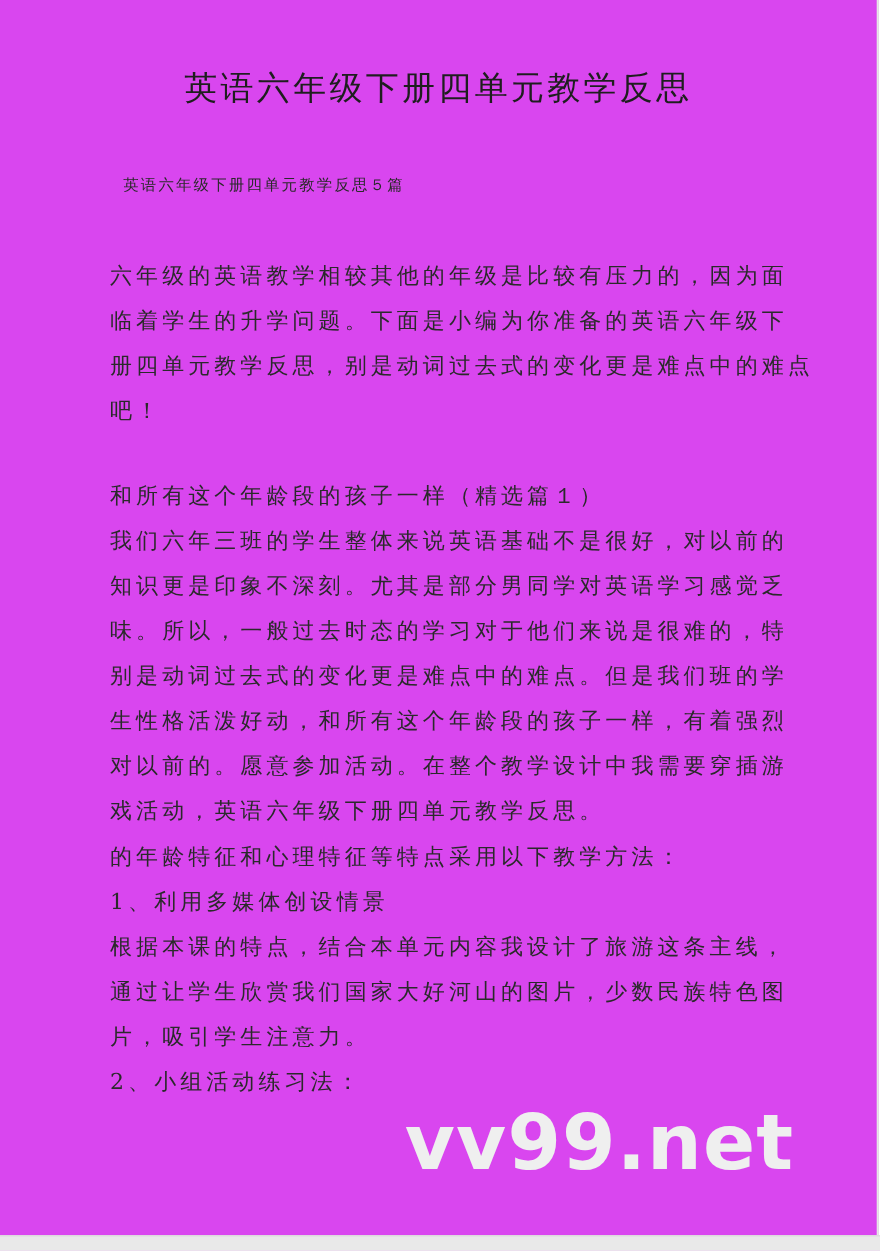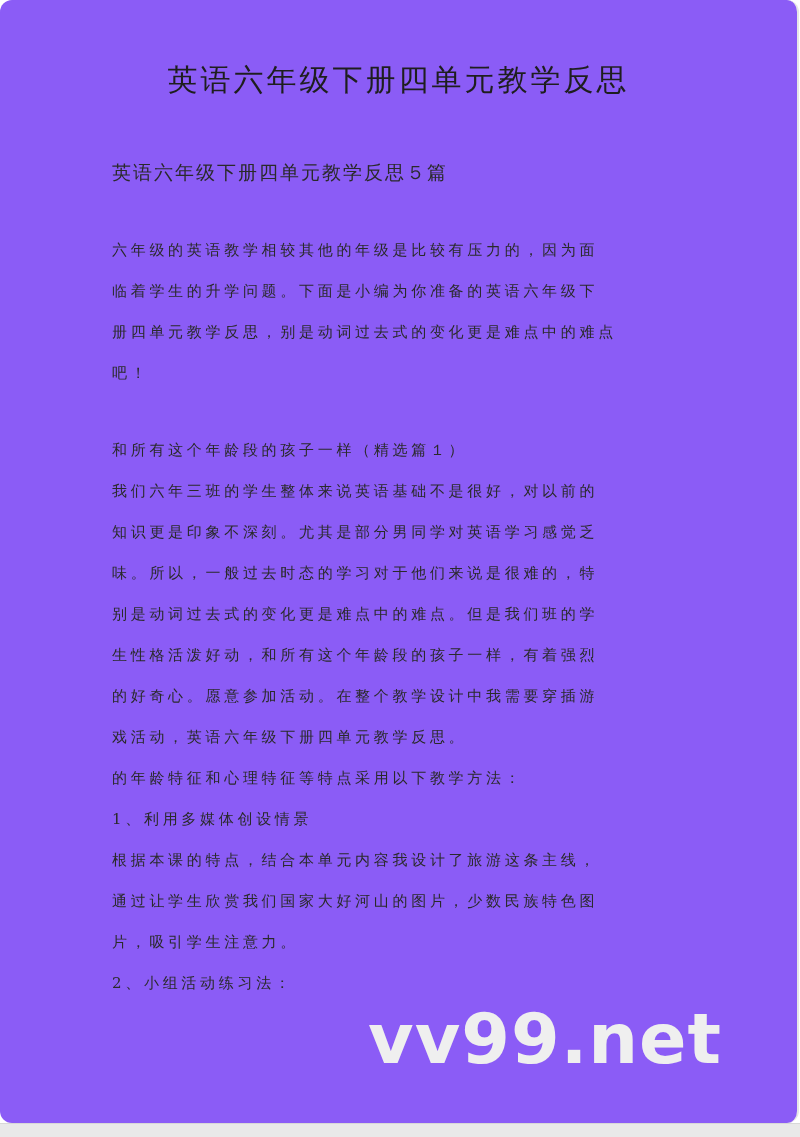--- a/index.html
+++ b/index.html
@@ -4,38 +4,38 @@
   <style>
     html, body { margin:0; padding:0; }
     body {
       width:800px; height:1137px; overflow:hidden; position:relative;
       background:#ffffff;
       font-family: "DejaVu Serif", "Liberation Serif", serif;
       color:#2a2a2a;
     }
     .page {
       position:absolute; left:0; top:0; width:797px; height:1123px;
-      background:#8b5cf6; border-right:2px solid #e6e6e6;border-radius:12px;
+      background:#d946ef; border-right:2px solid #e6e6e6;
     }
     .bottom-strip {
       position:absolute; left:0; top:1123px; width:800px; height:14px;
       background:#e9e9e9; border-top:1px solid #d8d8d8;
     }
     .title {
       position:absolute; left:0; width:797px; top:60px;
       text-align:center; font-size:30px; letter-spacing:3px;
       color:#1e1e1e; font-weight:normal;
     }
     .subtitle {
       position:absolute; left:112px; top:160px;
-      font-size:19px; letter-spacing:2px; color:#2a2a2a;
+      font-size:14px; letter-spacing:2px; color:#2a2a2a;
     }
     .para {
-      position:absolute; left:112px; width:580px;
-      font-size:15px; line-height:41px; letter-spacing:3.7px;
+      position:absolute; left:100px; width:580px;
+      font-size:20px; line-height:41px; letter-spacing:3.7px;
       color:#2a2a2a; text-align:justify;
     }
     .para .line { display:block; white-space:nowrap; }
     .intro { top:230px; }
     .body { top:430px; }
     .watermark {
       position:absolute; left:368px; top:998px;
       font-family:"DejaVu Sans", "Liberation Sans", sans-serif;
       font-weight:bold; font-size:70px; letter-spacing:1px;
       color:#efefef; user-select:none;
@@ -55,21 +55,21 @@
     <span class="line">吧！</span>
   </div>
 
   <div class="para body">
     <span class="line">和所有这个年龄段的孩子一样（精选篇１）</span>
     <span class="line">我们六年三班的学生整体来说英语基础不是很好，对以前的</span>
     <span class="line">知识更是印象不深刻。尤其是部分男同学对英语学习感觉乏</span>
     <span class="line">味。所以，一般过去时态的学习对于他们来说是很难的，特</span>
     <span class="line">别是动词过去式的变化更是难点中的难点。但是我们班的学</span>
     <span class="line">生性格活泼好动，和所有这个年龄段的孩子一样，有着强烈</span>
-    <span class="line">的好奇心。愿意参加活动。在整个教学设计中我需要穿插游</span>
+    <span class="line">对以前的。愿意参加活动。在整个教学设计中我需要穿插游</span>
     <span class="line">戏活动，英语六年级下册四单元教学反思。</span>
     <span class="line">的年龄特征和心理特征等特点采用以下教学方法：</span>
     <span class="line">1、利用多媒体创设情景</span>
     <span class="line">根据本课的特点，结合本单元内容我设计了旅游这条主线，</span>
     <span class="line">通过让学生欣赏我们国家大好河山的图片，少数民族特色图</span>
     <span class="line">片，吸引学生注意力。</span>
     <span class="line">2、小组活动练习法：</span>
   </div>
 
   <div class="watermark">vv99.net</div>

